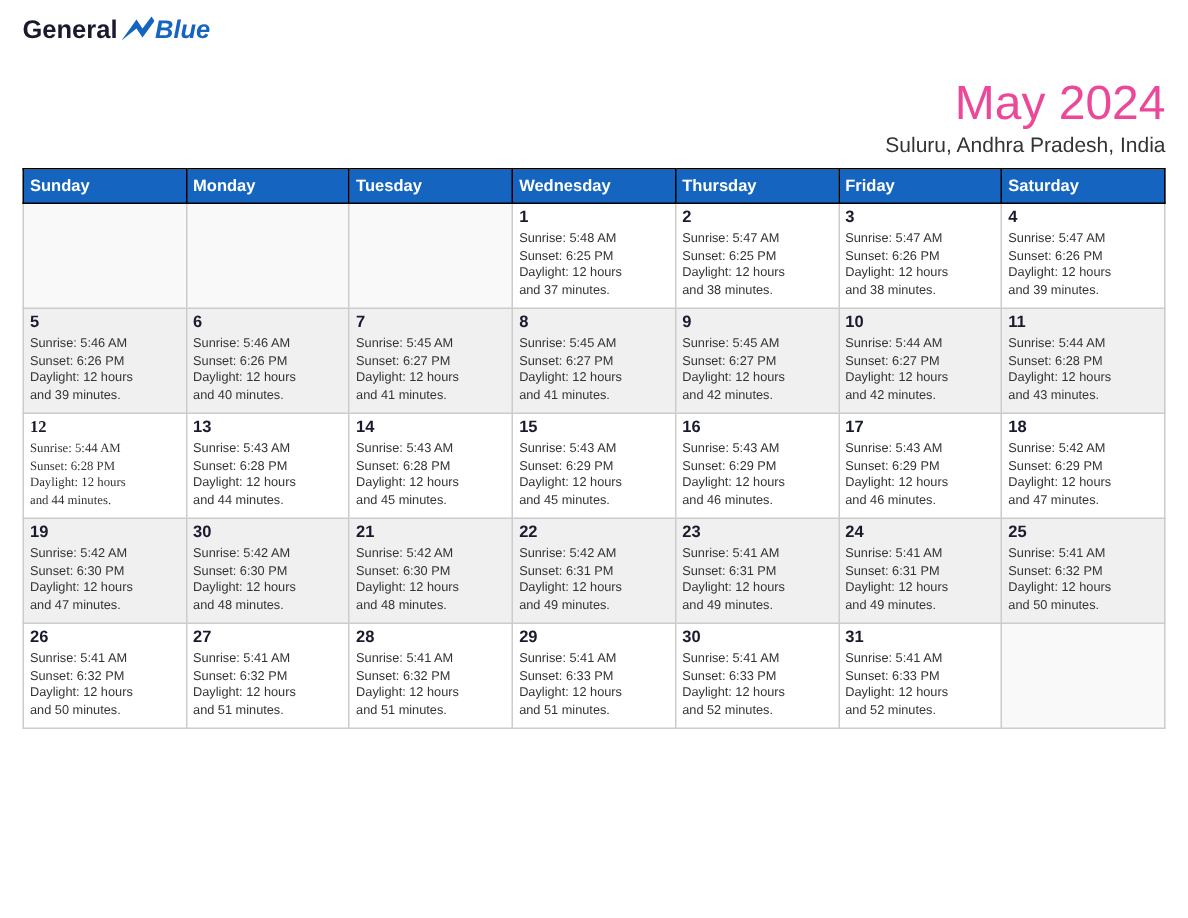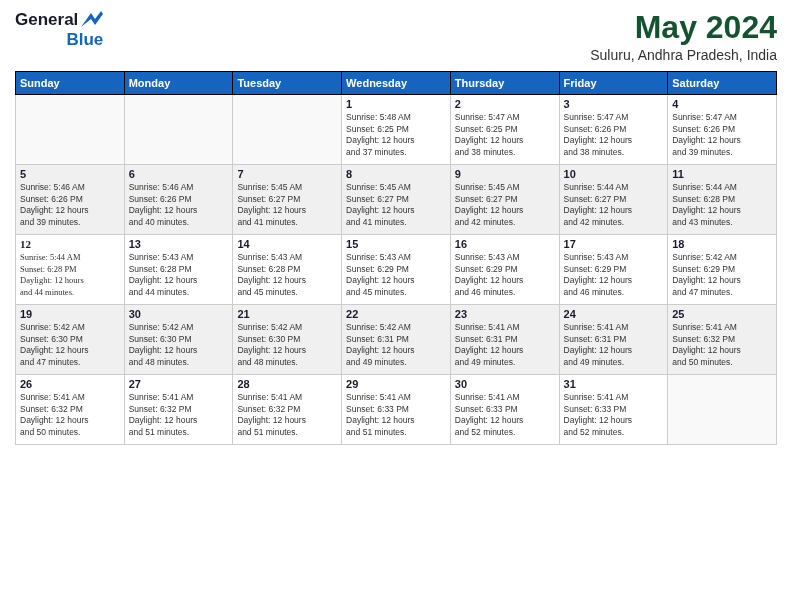--- a/index.html
+++ b/index.html
@@ -17,31 +17,32 @@
       padding: 10px 15px 10px 15px;
     }
     .header {
       display: flex;
       justify-content: space-between;
       align-items: flex-start;
       margin-bottom: 8px;
     }
     .logo {
       display: flex;
-      flex-direction: column;
-      align-items: flex-end;
+      flex-direction: row;
+      align-items: center;
     }
     .title-section {
       text-align: right;
     }
     .main-title {
       font-size: 32px;
-      font-weight: bold;
-      color: #14532d;
+      font-weight: normal;
+      color: #ec4899;
       line-height: 1.1;
+      margin-top: 41px;
     }
     .subtitle {
       font-size: 14px;
       color: #333;
       margin-top: 2px;
     }
     .calendar {
       width: 100%;
       border-collapse: collapse;
       font-size: 9.5px;
@@ -96,21 +97,21 @@
 <div class="page">
   <div class="header">
     <div class="logo">
       <div class="logo-wrapper">
         <span style="font-size:17px;font-weight:bold;color:#1a1a2e;">General</span>
         <svg width="22" height="20" viewBox="0 0 22 20" style="margin-left:3px;margin-top:-2px;">
           <polygon points="0,18 10,4 14,10 20,2 22,5 14,16 10,10" fill="#1565c0"></polygon>
         </svg>
       </div>
       <div>
-        <span style="font-size:17px;font-weight:bold;color:#1565c0;">Blue</span>
+        <span style="font-size:17px;font-weight:bold;color:#1565c0;font-style:italic;">Blue</span>
       </div>
     </div>
     <div class="title-section">
       <div class="main-title">May 2024</div>
       <div class="subtitle">Suluru, Andhra Pradesh, India</div>
     </div>
   </div>
 
   <table class="calendar">
     <thead>

